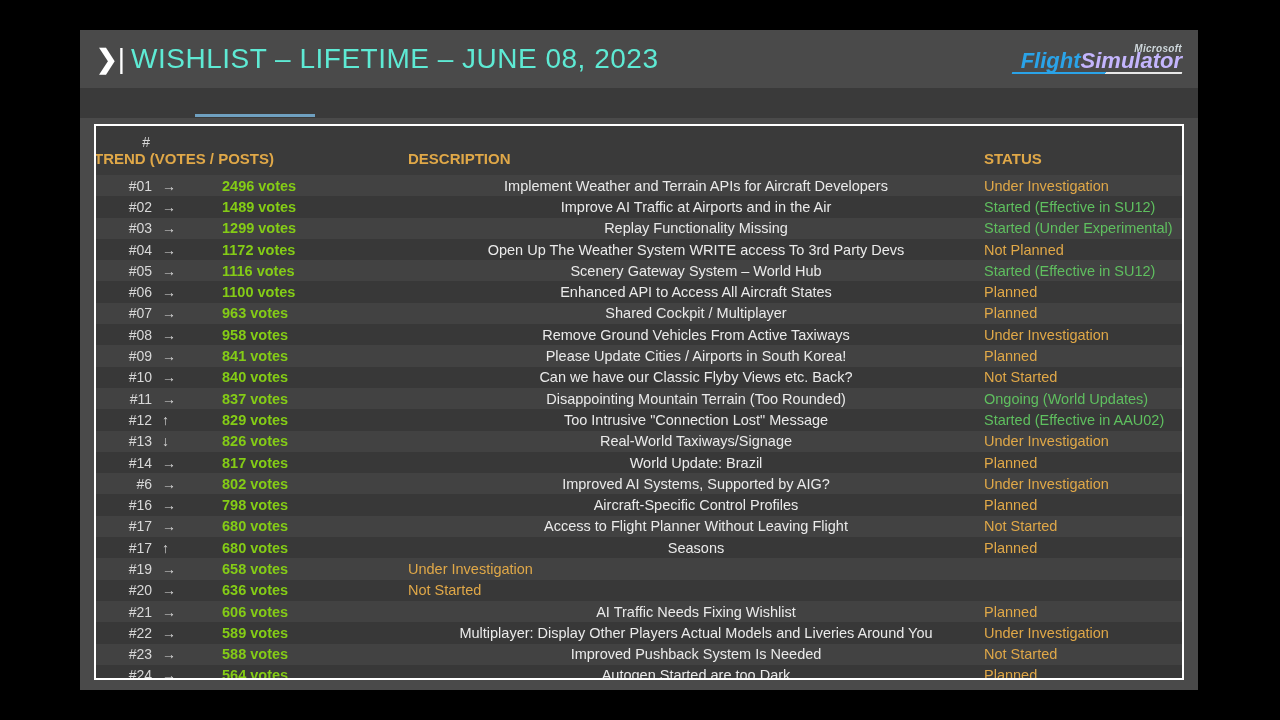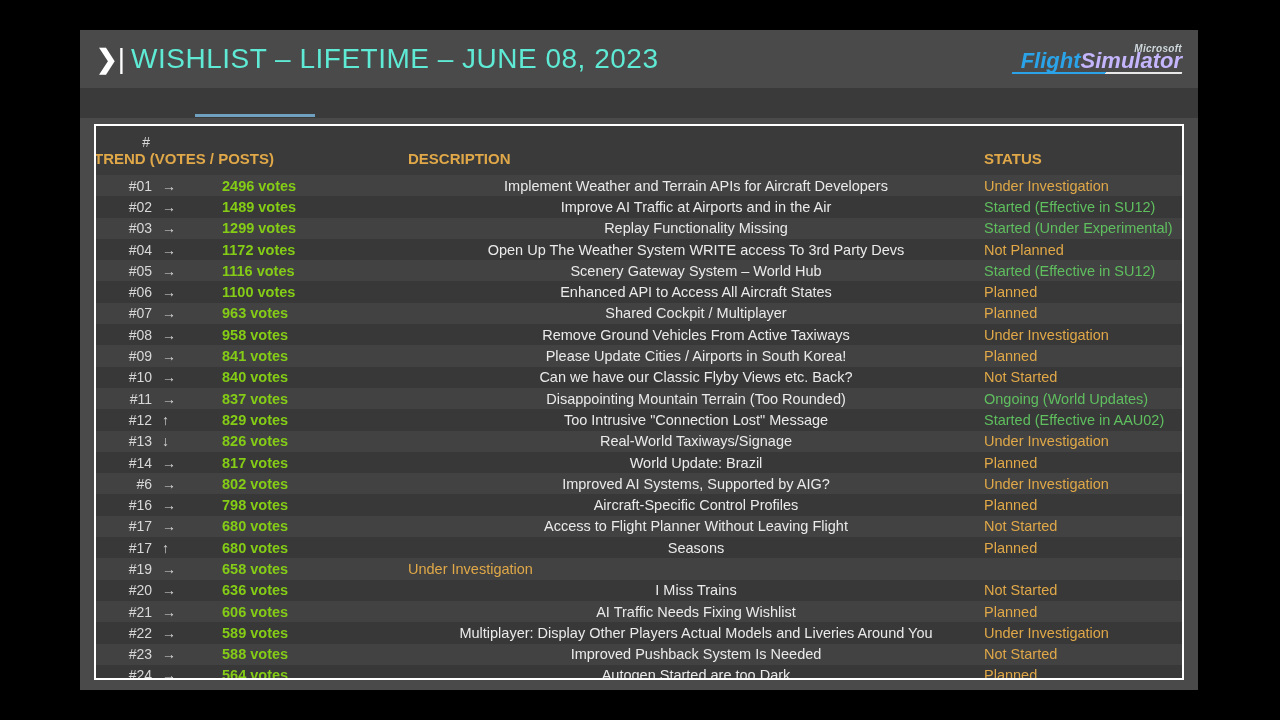--- a/index.html
+++ b/index.html
@@ -308,21 +308,20 @@
         <div class="row">
           <div class="c-rank">#19</div>
           <div class="c-trend">→</div>
           <div class="c-votes">658 votes</div>
           <div class="c-status s-yellow">Under Investigation</div>
         </div>
         <div class="row">
           <div class="c-rank">#20</div>
           <div class="c-trend">→</div>
           <div class="c-votes">636 votes</div>
-          <div class="c-desc">I Miss Trains</div>
           <div class="c-status s-yellow">Not Started</div>
         </div>
         <div class="row">
           <div class="c-rank">#21</div>
           <div class="c-trend">→</div>
           <div class="c-votes">606 votes</div>
           <div class="c-desc">AI Traffic Needs Fixing Wishlist</div>
           <div class="c-status s-yellow">Planned</div>
         </div>
         <div class="row">

